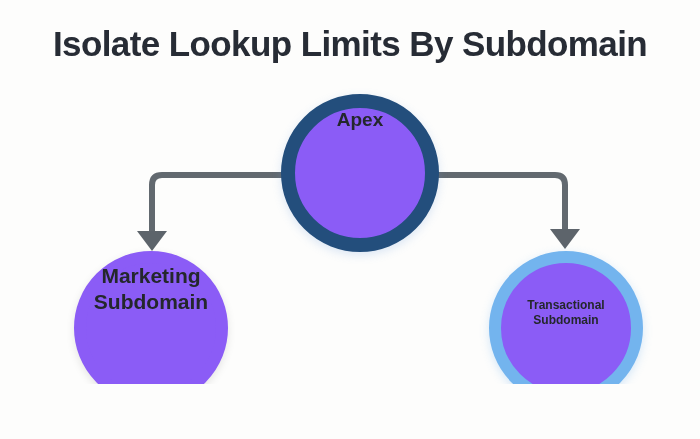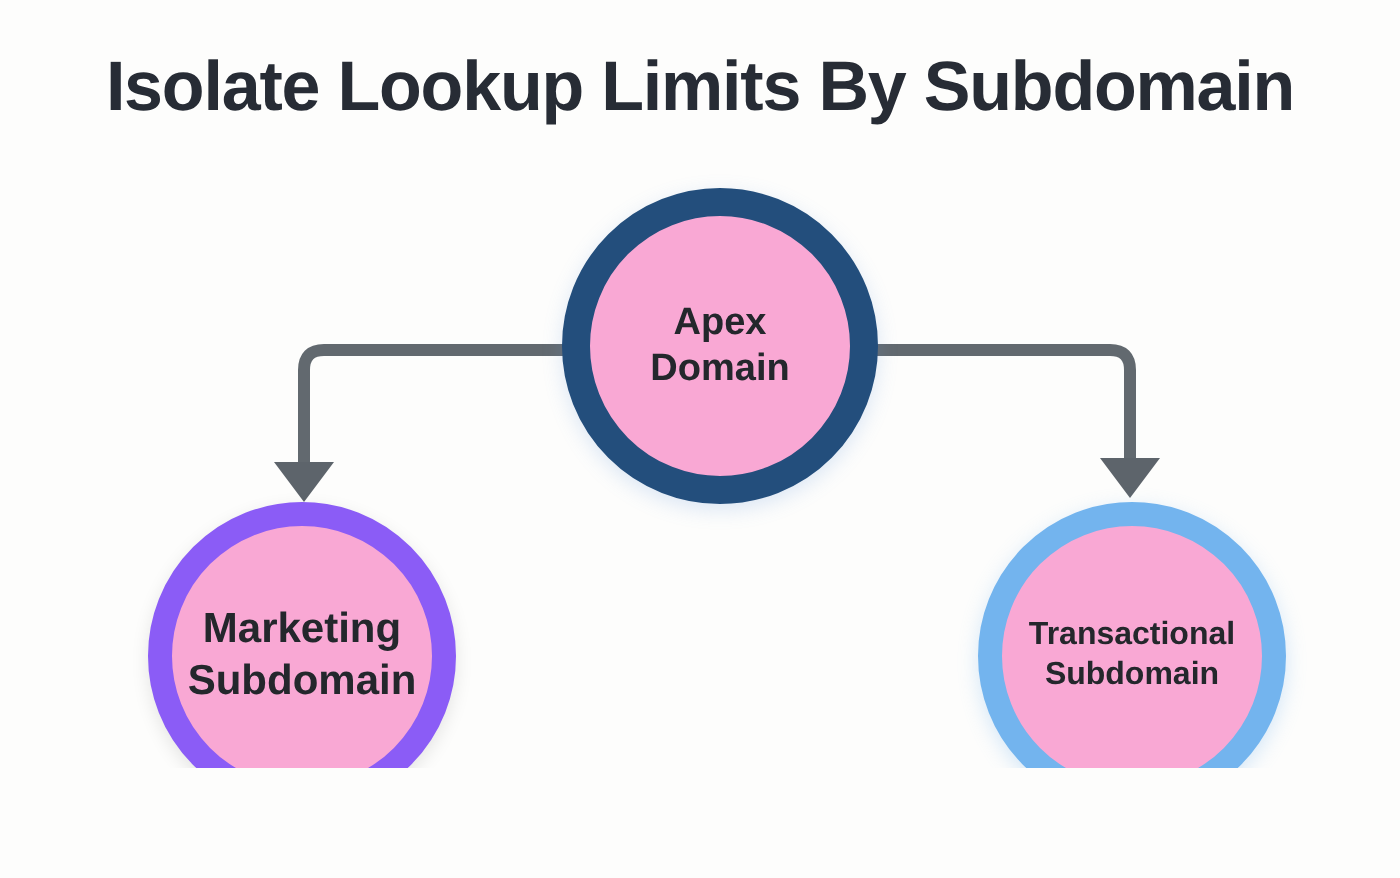--- a/index.html
+++ b/index.html
@@ -36,23 +36,22 @@
   }
   .conn-line {
     fill: none;
     stroke-width: 6;
     stroke-linecap: butt;
   }
   .node {
     position: absolute;
     box-sizing: border-box;
     border-radius: 50%;
-    background: #f9a8d4;
+    background: #8b5cf6;
     display: flex;
-    align-items: center;
     justify-content: center;
     text-align: center;
   }
   .node-label {
     font-weight: 700;
     color: #24272c;
     line-height: 1.22;
   }
   .node-label span { display: block; }
   .node-apex {
@@ -74,21 +73,21 @@
   }
   .node-marketing .node-label { font-size: 21px; }
   .node-transactional {
     left: 489px;
     top: 251px;
     width: 154px;
     height: 154px;
     border: 12px solid #73b4ee;
     box-shadow: 0 3px 10px rgba(115, 180, 238, 0.30);
   }
-  .node-transactional .node-label { font-size: 16px; }
+  .node-transactional .node-label { font-size: 12px; margin-top: 35px; }
 </style>
 </head>
 <body>
 
 <div class="canvas">
 
   <h1 class="title">Isolate Lookup Limits By Subdomain</h1>
 
   <svg class="connectors" width="700" height="439" viewBox="0 0 700 439" xmlns="http://www.w3.org/2000/svg">
     <g>
@@ -97,21 +96,20 @@
     </g>
     <g>
       <path class="conn-line" d="M 437 175 L 555 175 Q 565 175 565 185 L 565 231" stroke="#62696f"></path>
       <path d="M 550 229 L 580 229 L 565 249 Z" fill="#5d646b"></path>
     </g>
   </svg>
 
   <div class="node node-apex">
     <div class="node-label">
       <span>Apex</span>
-      <span>Domain</span>
     </div>
   </div>
 
   <div class="node node-marketing">
     <div class="node-label">
       <span>Marketing</span>
       <span>Subdomain</span>
     </div>
   </div>
 

